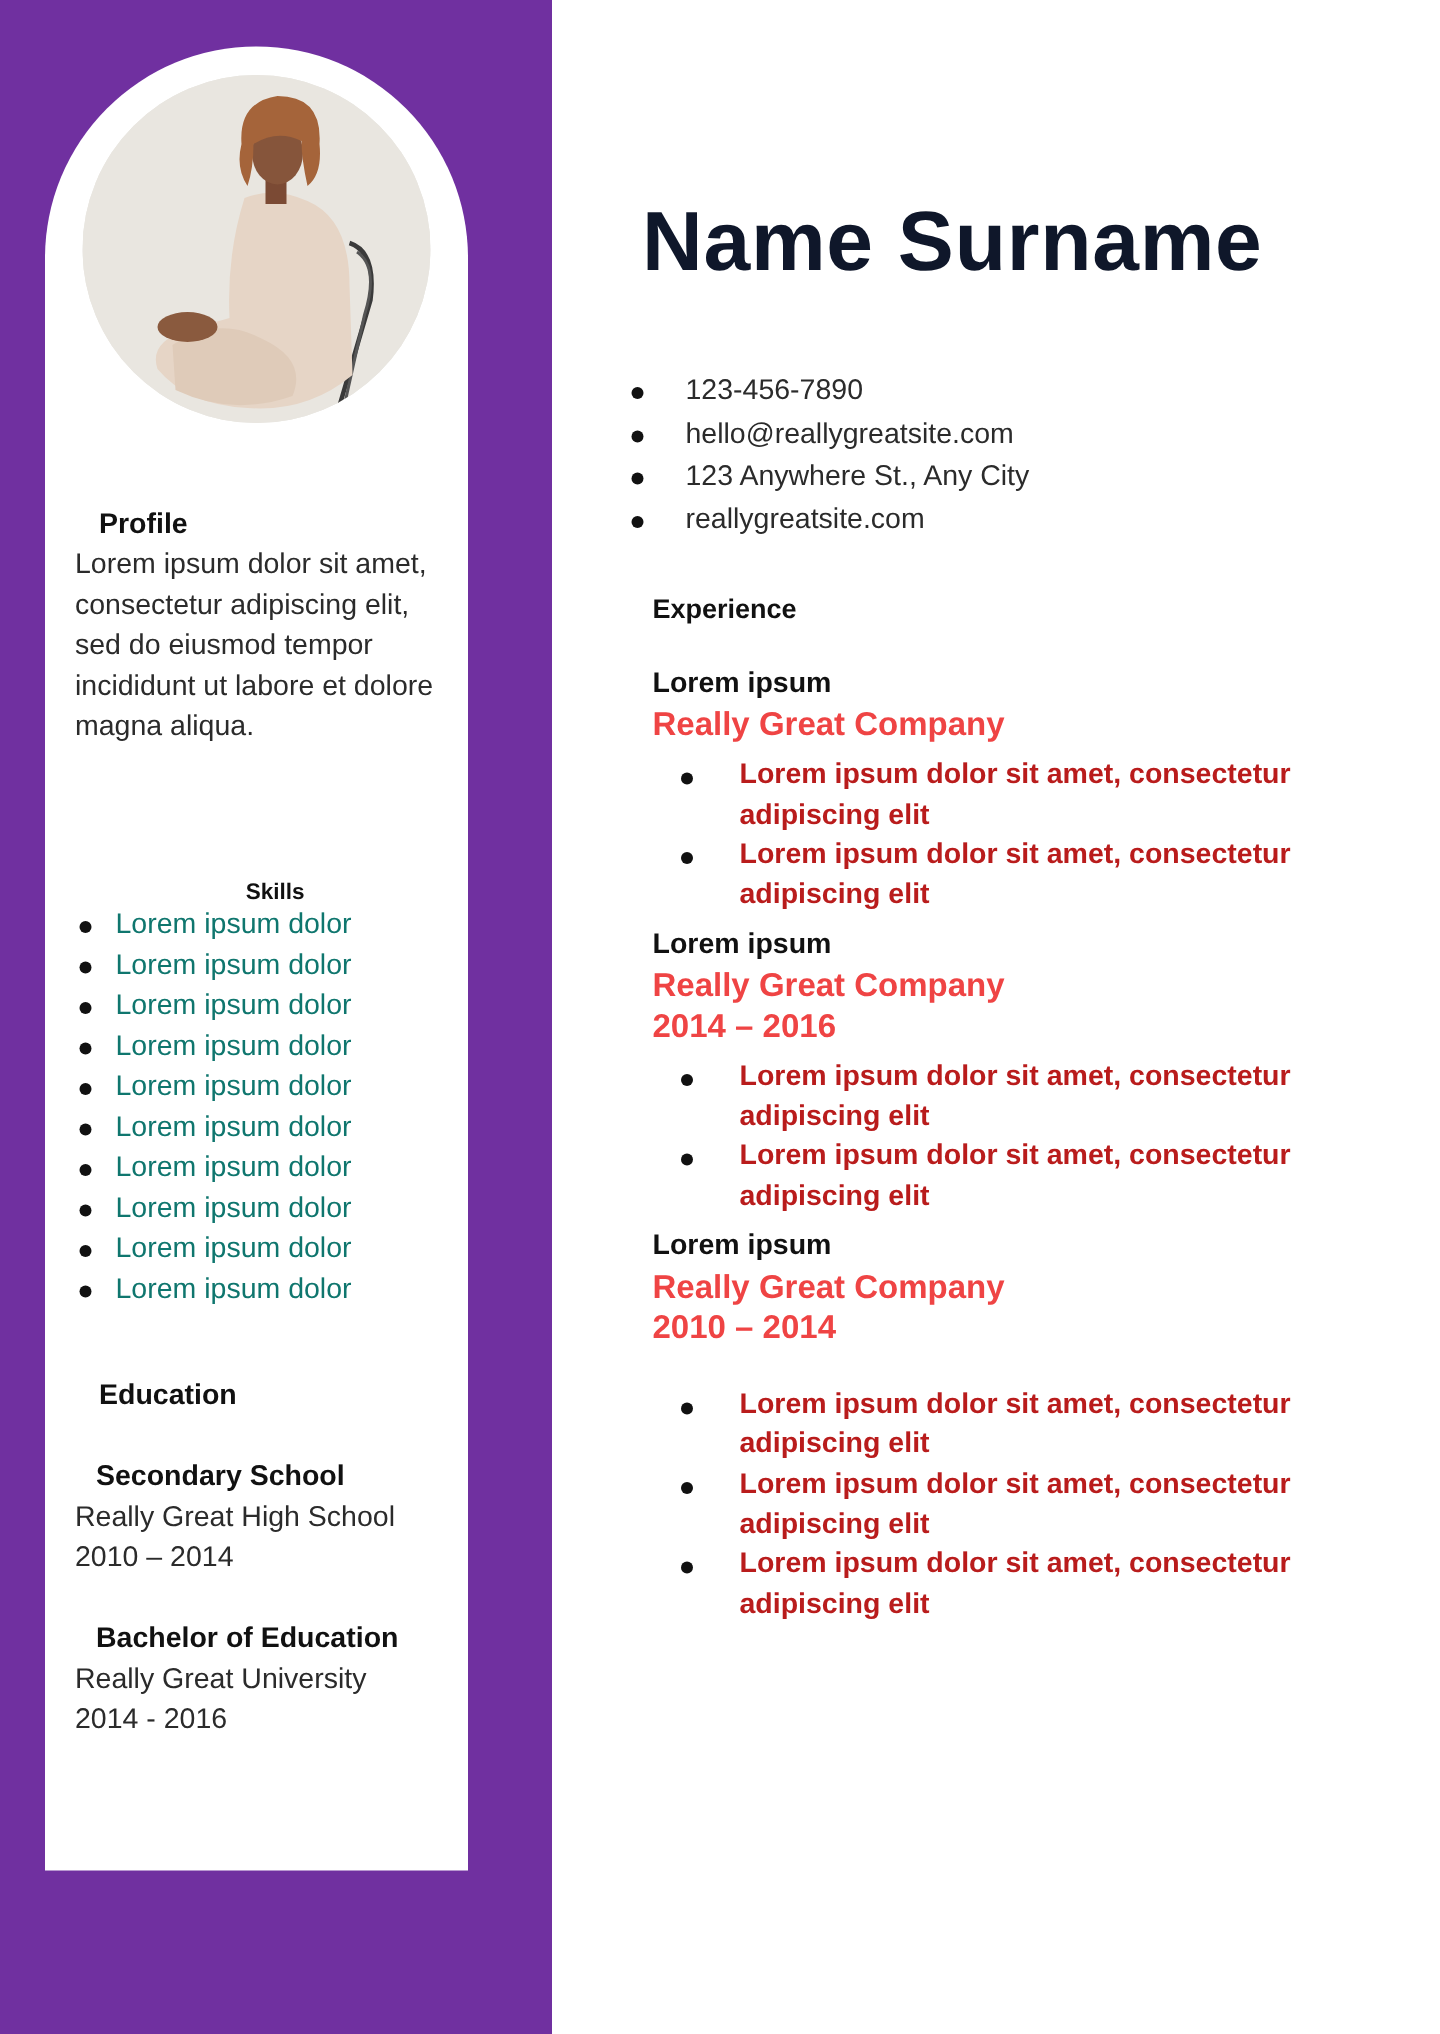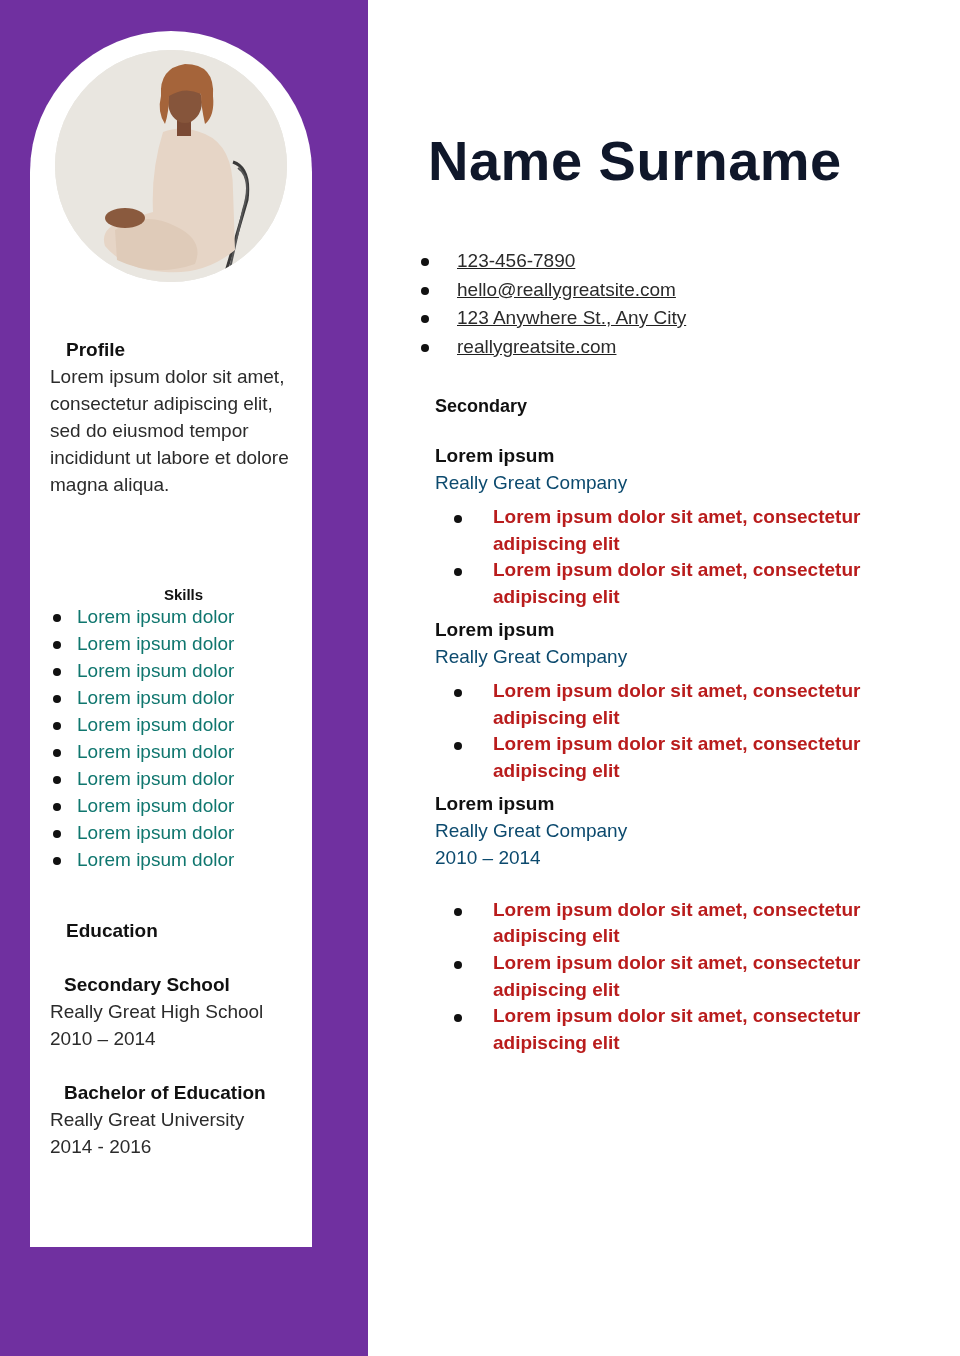--- a/index.html
+++ b/index.html
@@ -30,29 +30,29 @@
     .skills li .dot { position: absolute; left: 3px; top: 11px; width: 8px; height: 8px; border-radius: 50%; background: #111; }
 
     .education { top: 918px; }
     .edu-item { margin-top: 27px; }
     .edu-title { font-weight: bold; font-size: 19px; line-height: 27px; color: #111; margin-left: 14px; }
 
     .name {
       position: absolute; left: 428px; top: 128px; font-size: 56px; font-weight: bold;
       color: #0f172a; letter-spacing: 0.5px; white-space: nowrap;
     }
-    .contact { position: absolute; left: 418px; top: 247px; text-decoration: underline; }
+    .contact { position: absolute; left: 418px; top: 247px; }
     .contact ul { list-style: none; }
     .contact li { position: relative; padding-left: 39px; font-size: 19px; line-height: 28.5px; color: #2b2b2b; }
     .contact li .dot { position: absolute; left: 3px; top: 11px; width: 8px; height: 8px; border-radius: 50%; background: #111; }
 
     .exp { position: absolute; left: 435px; top: 393px; width: 480px; }
     .exp-head { font-weight: bold; font-size: 18px; line-height: 26px; color: #111; margin-bottom: 24px; }
     .job-title { font-weight: bold; font-size: 19px; line-height: 26px; color: #111; }
-    .job-line { font-size: 19px; line-height: 27px; color: #0c4a6e; }
+    .job-line { font-size: 22px; line-height: 27px; color: #ef4444; font-weight: bold; }
     .job ul { list-style: none; margin-top: 8px; margin-bottom: 6px; }
     .job ul.gap { margin-top: 26px; }
     .job li { position: relative; padding-left: 58px; font-size: 19px; line-height: 26.7px; color: #b91c1c; font-weight: bold; }
     .job li .dot { position: absolute; left: 19px; top: 11px; width: 8px; height: 8px; border-radius: 50%; background: #111; }
   </style>
 </head>
 <body>
 
 <div class="sidebar">
   <div class="card"></div>
@@ -120,34 +120,35 @@
 <div class="contact">
   <ul>
     <li><span class="dot"></span><span>123-456-7890</span></li>
     <li><span class="dot"></span><span>hello@reallygreatsite.com</span></li>
     <li><span class="dot"></span><span>123 Anywhere St., Any City</span></li>
     <li><span class="dot"></span><span>reallygreatsite.com</span></li>
   </ul>
 </div>
 
 <div class="exp">
-  <div class="exp-head">Secondary</div>
+  <div class="exp-head">Experience</div>
 
   <div class="job">
     <div class="job-title">Lorem ipsum</div>
     <div class="job-line">Really Great Company</div>
     <ul>
       <li><span class="dot"></span><span>Lorem ipsum dolor sit amet, consectetur adipiscing elit</span></li>
       <li><span class="dot"></span><span>Lorem ipsum dolor sit amet, consectetur adipiscing elit</span></li>
     </ul>
   </div>
 
   <div class="job">
     <div class="job-title">Lorem ipsum</div>
     <div class="job-line">Really Great Company</div>
+    <div class="job-line">2014 – 2016</div>
     <ul>
       <li><span class="dot"></span><span>Lorem ipsum dolor sit amet, consectetur adipiscing elit</span></li>
       <li><span class="dot"></span><span>Lorem ipsum dolor sit amet, consectetur adipiscing elit</span></li>
     </ul>
   </div>
 
   <div class="job">
     <div class="job-title">Lorem ipsum</div>
     <div class="job-line">Really Great Company</div>
     <div class="job-line">2010 – 2014</div>

